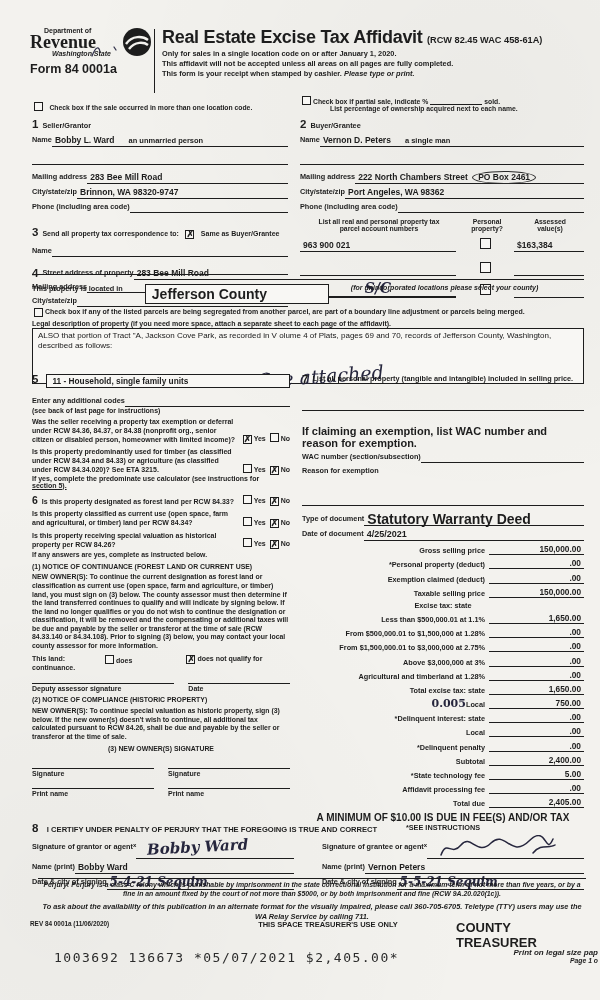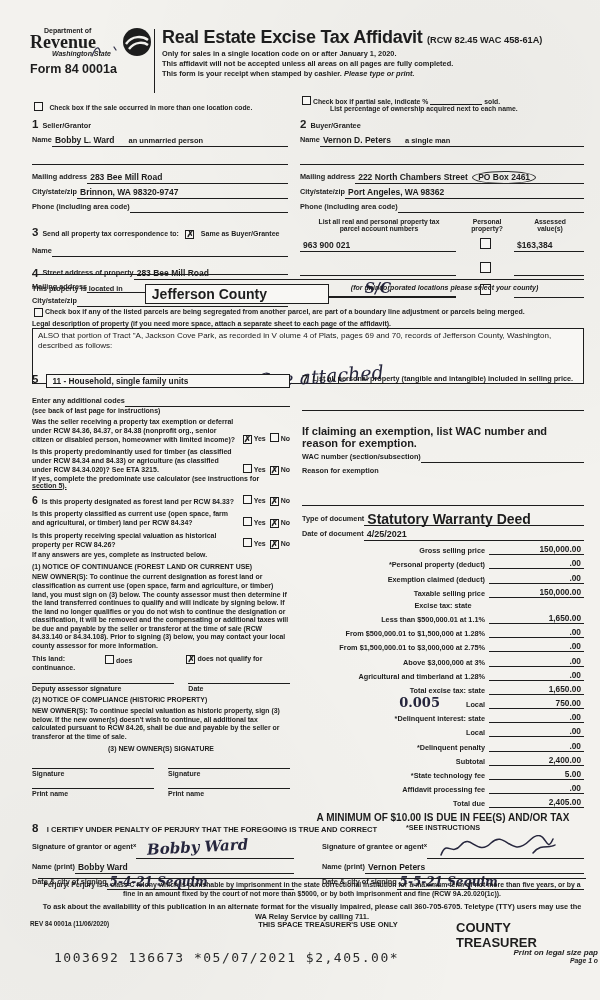--- a/index.html
+++ b/index.html
@@ -337,21 +337,21 @@
         </div>
       <div class="fee">
           <span class="flab">Agricultural and timberland at 1.28%</span>
           <span class="fval">.00</span>
         </div>
       <div class="fee">
           <span class="flab">Total excise tax: state</span>
           <span class="fval">1,650.00</span>
         </div>
       <div class="fee">
-          <span class="flab"><span class="hw" style="font-size:13px;font-style:normal;margin-right:26px;text-align:center;">0.005</span><span>Local</span></span>
+          <span class="flab"><span class="hw" style="font-size:11px;font-style:normal;text-align:center;">0.005</span><span>Local</span></span>
           <span class="fval">750.00</span>
         </div>
       <div class="fee">
           <span class="flab">*Delinquent interest: state</span>
           <span class="fval">.00</span>
         </div>
       <div class="fee">
           <span class="flab">Local</span>
           <span class="fval">.00</span>
         </div>
@@ -415,21 +415,21 @@
           <span class="fill"><span>Vernon Peters</span></span>
           </div>
         <div class="row">
             <span class="lbl">Date &amp; city of signing</span>
           <span class="fill"><span class="hw" style="font-size:12px;font-weight:700;">5-5-21  Sequim</span></span>
           </div>
       </div>
     </div>
   </div>
 
-  <div class="abs" style="left:38px;top:878px;right:14px;text-align:center;border-top:1.4px solid #1d1d1d;padding-top:2px;">
+  <div class="abs" style="left:38px;top:878px;right:14px;text-align:center;border-top:1.4px solid #1d1d1d;padding-top:2px;font-style:italic;">
     <div style="font-size:6.9px;font-weight:700;line-height:1.3;">Perjury: Perjury is a class C felony which is punishable by imprisonment in the state correctional institution for a maximum term of not more than five years, or by a fine in an amount fixed by the court of not more than $5000, or by both imprisonment and fine (RCW 9A.20.020(1c)).</div>
     <div style="font-size:7.4px;font-weight:700;line-height:1.3;margin-top:3px;">To ask about the availability of this publication in an alternate format for the visually impaired, please call 360-705-6705. Teletype (TTY) users may use the WA Relay Service by calling 711.</div>
   </div>
 
   <div class="abs" style="left:30px;top:920px;right:14px;display:flex;align-items:flex-start;">
     <span style="font-size:6.4px;font-weight:700;flex:0 0 170px;">REV 84 0001a (11/06/2020)</span>
     <span style="font-size:7.5px;font-weight:700;flex:1;text-align:center;">THIS SPACE TREASURER'S USE ONLY</span>
     <span style="font-size:13px;font-weight:700;flex:0 0 130px;text-align:left;">COUNTY TREASURER</span>
   </div>
 

